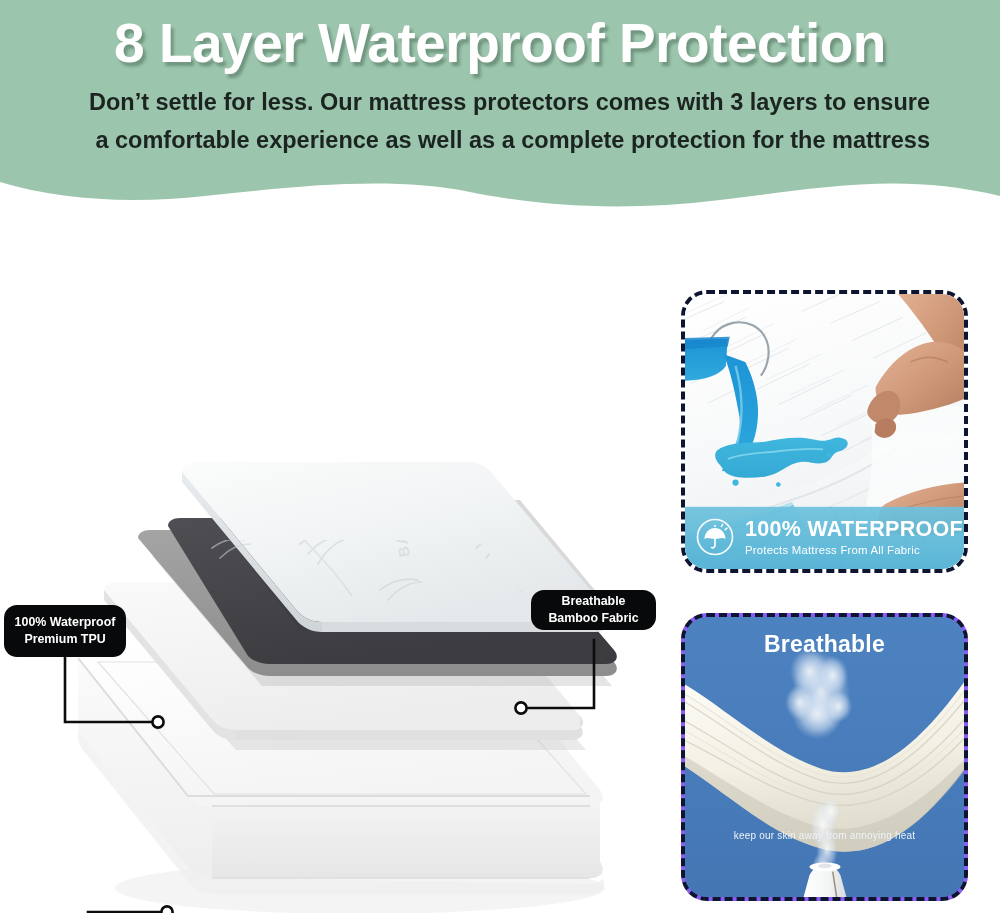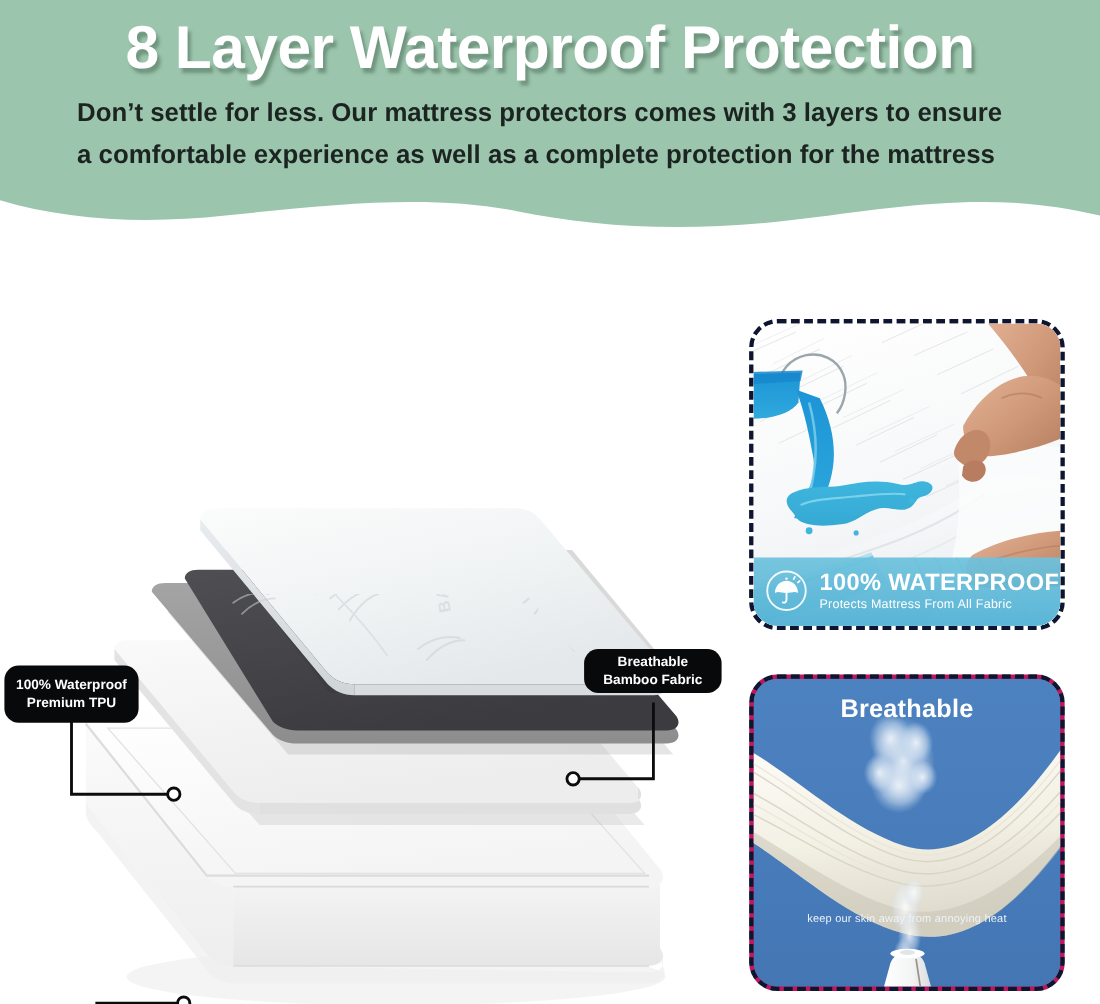--- a/index.html
+++ b/index.html
@@ -46,21 +46,21 @@
     font-weight: bold;
     color: #ffffff;
     letter-spacing: -0.5px;
     text-shadow: 3px 4px 3px rgba(60,90,72,0.45);
     white-space: nowrap;
     line-height: 1.12;
   }
   .banner-sub {
     margin-top: 8px;
     width: 860px;
-    text-align: left;
+    text-align: right;
     font-size: 23.5px;
     font-weight: bold;
     color: #1b2420;
     line-height: 1.62;
   }
 
   
   .diagram {
     position: absolute;
     left: 0; top: 238px;
@@ -107,21 +107,21 @@
     border-radius: 26px;
     overflow: hidden;
   }
   .panel-waterproof {
     left: 681px; top: 290px;
     width: 287px; height: 283px;
   }
   .panel-breathable {
     left: 681px; top: 613px;
     width: 287px; height: 288px;
-    background: #be185d;
+    background: #8b5cf6;
   }
   .panel-art {
     position: absolute;
     left: 0; top: 0;
     width: 100%;
     height: 100%;
   }
 
   
   .badge-bar {

